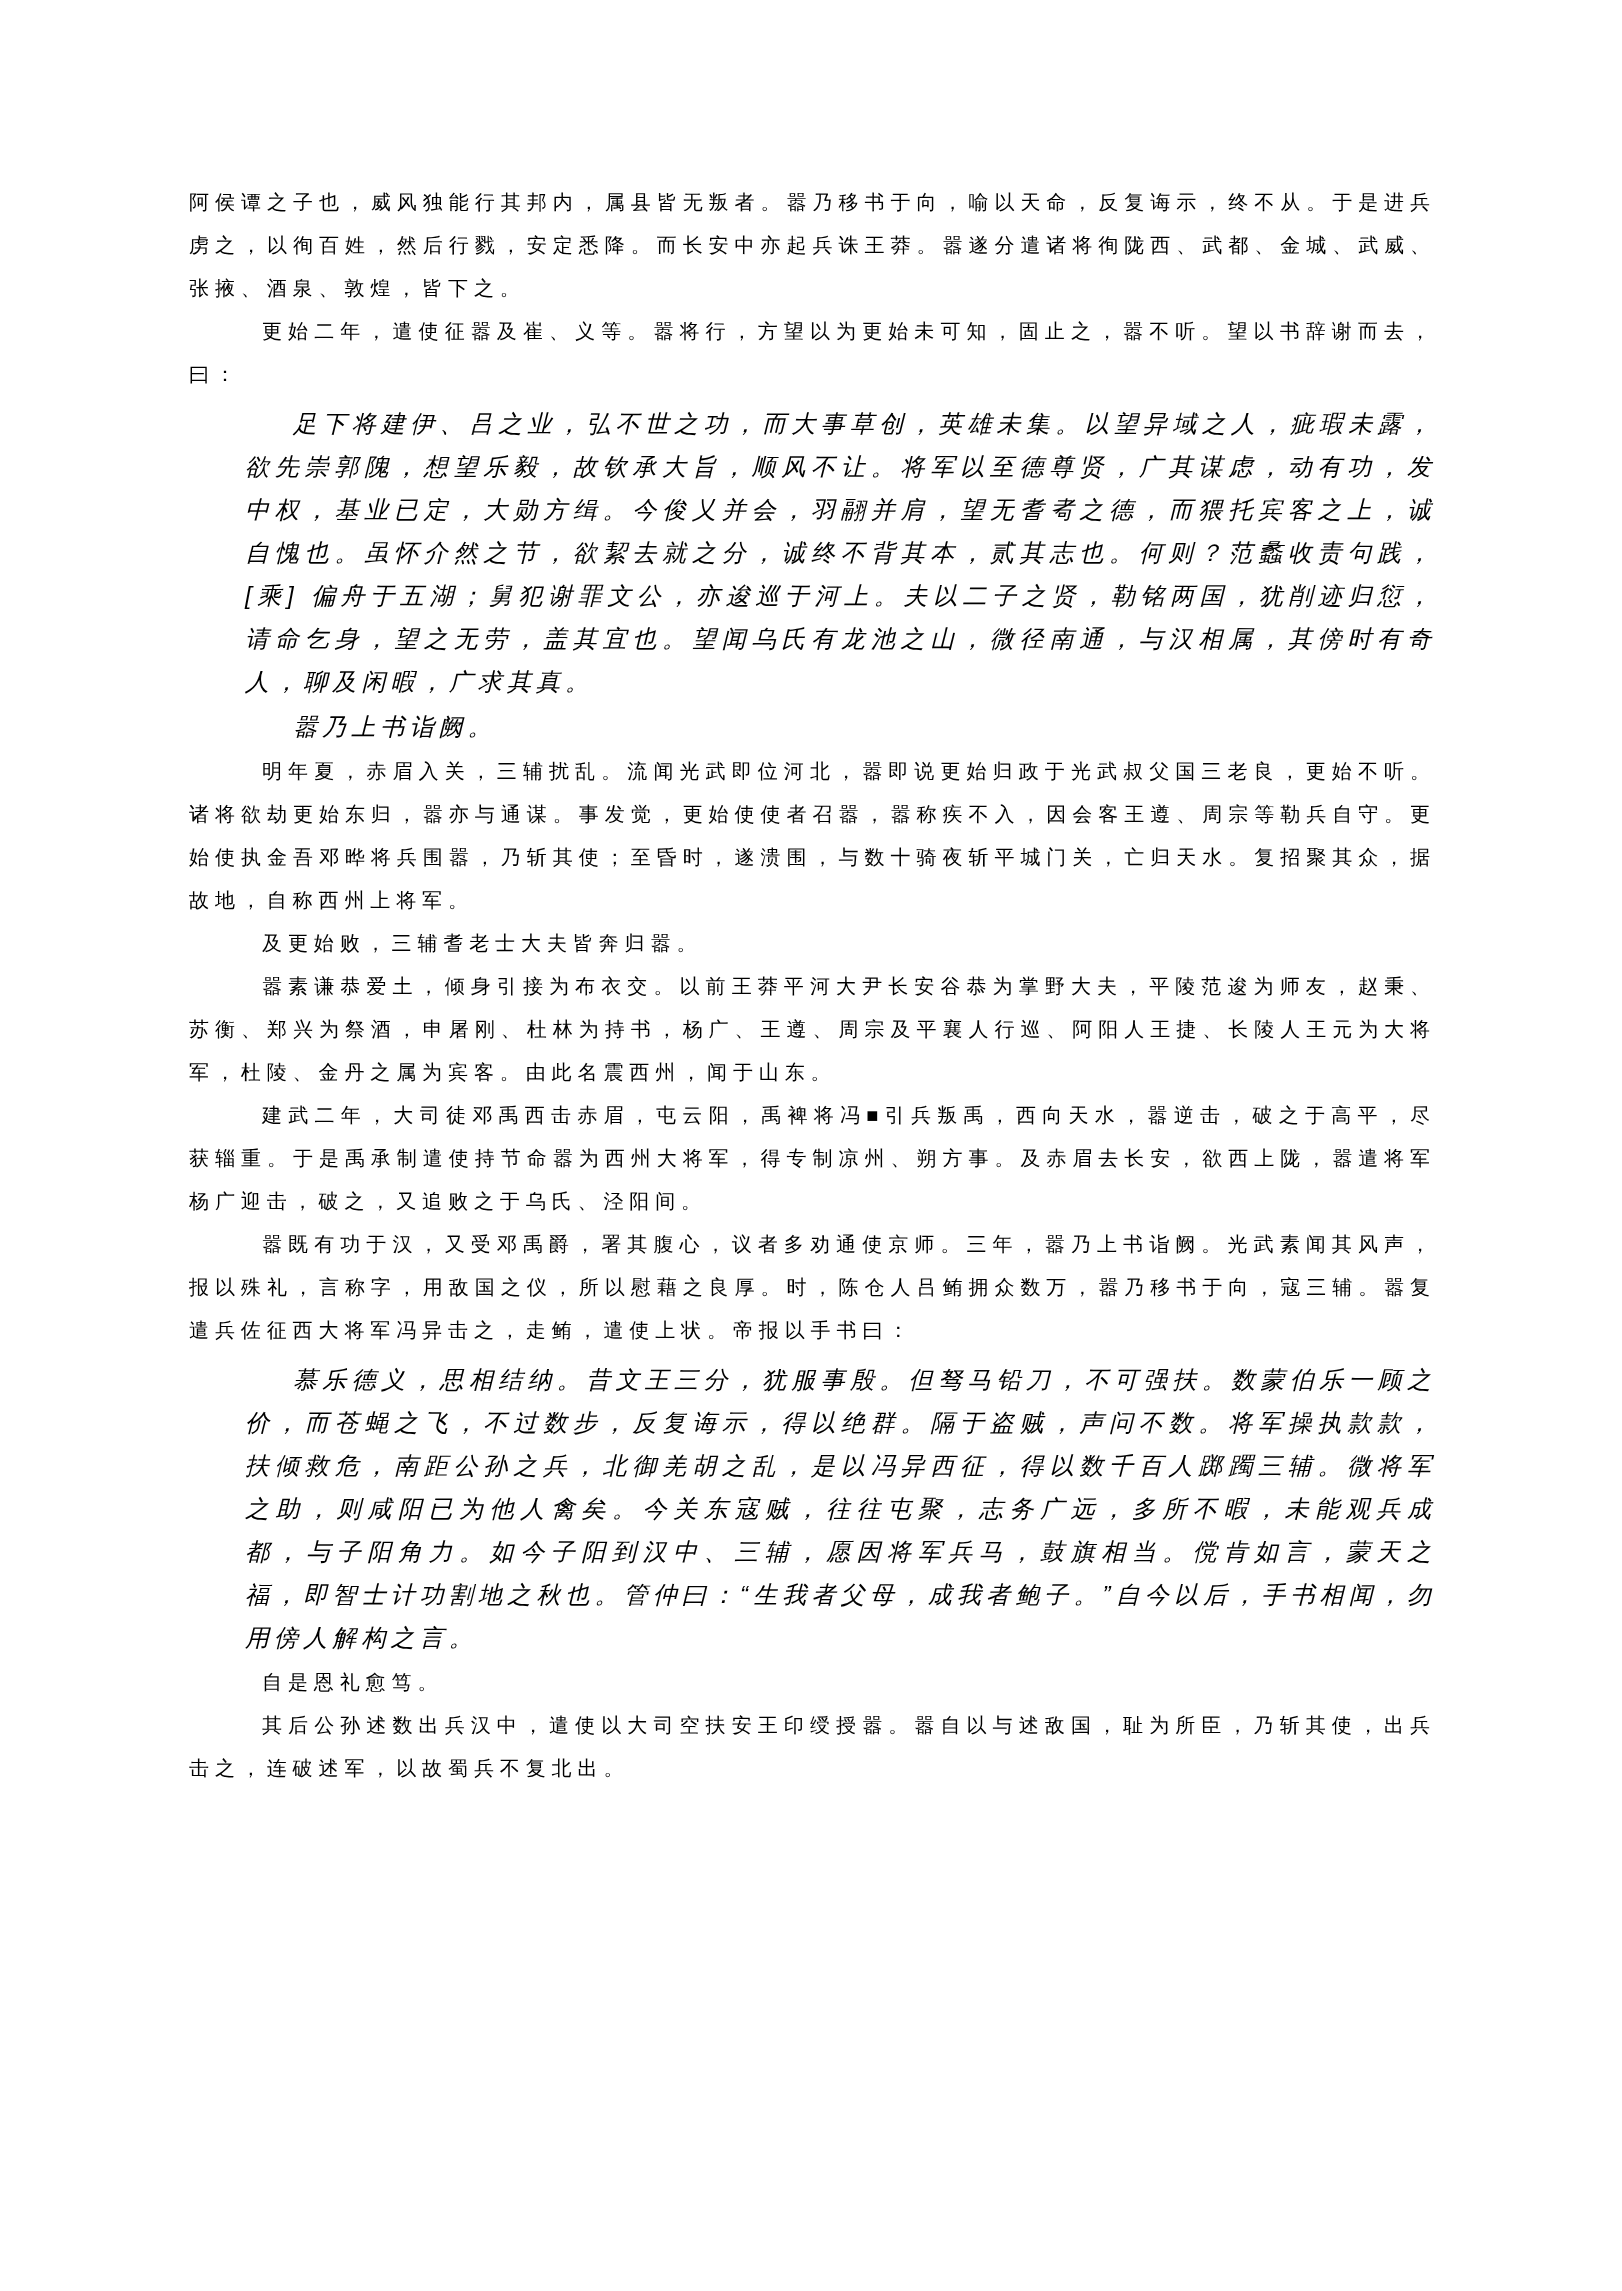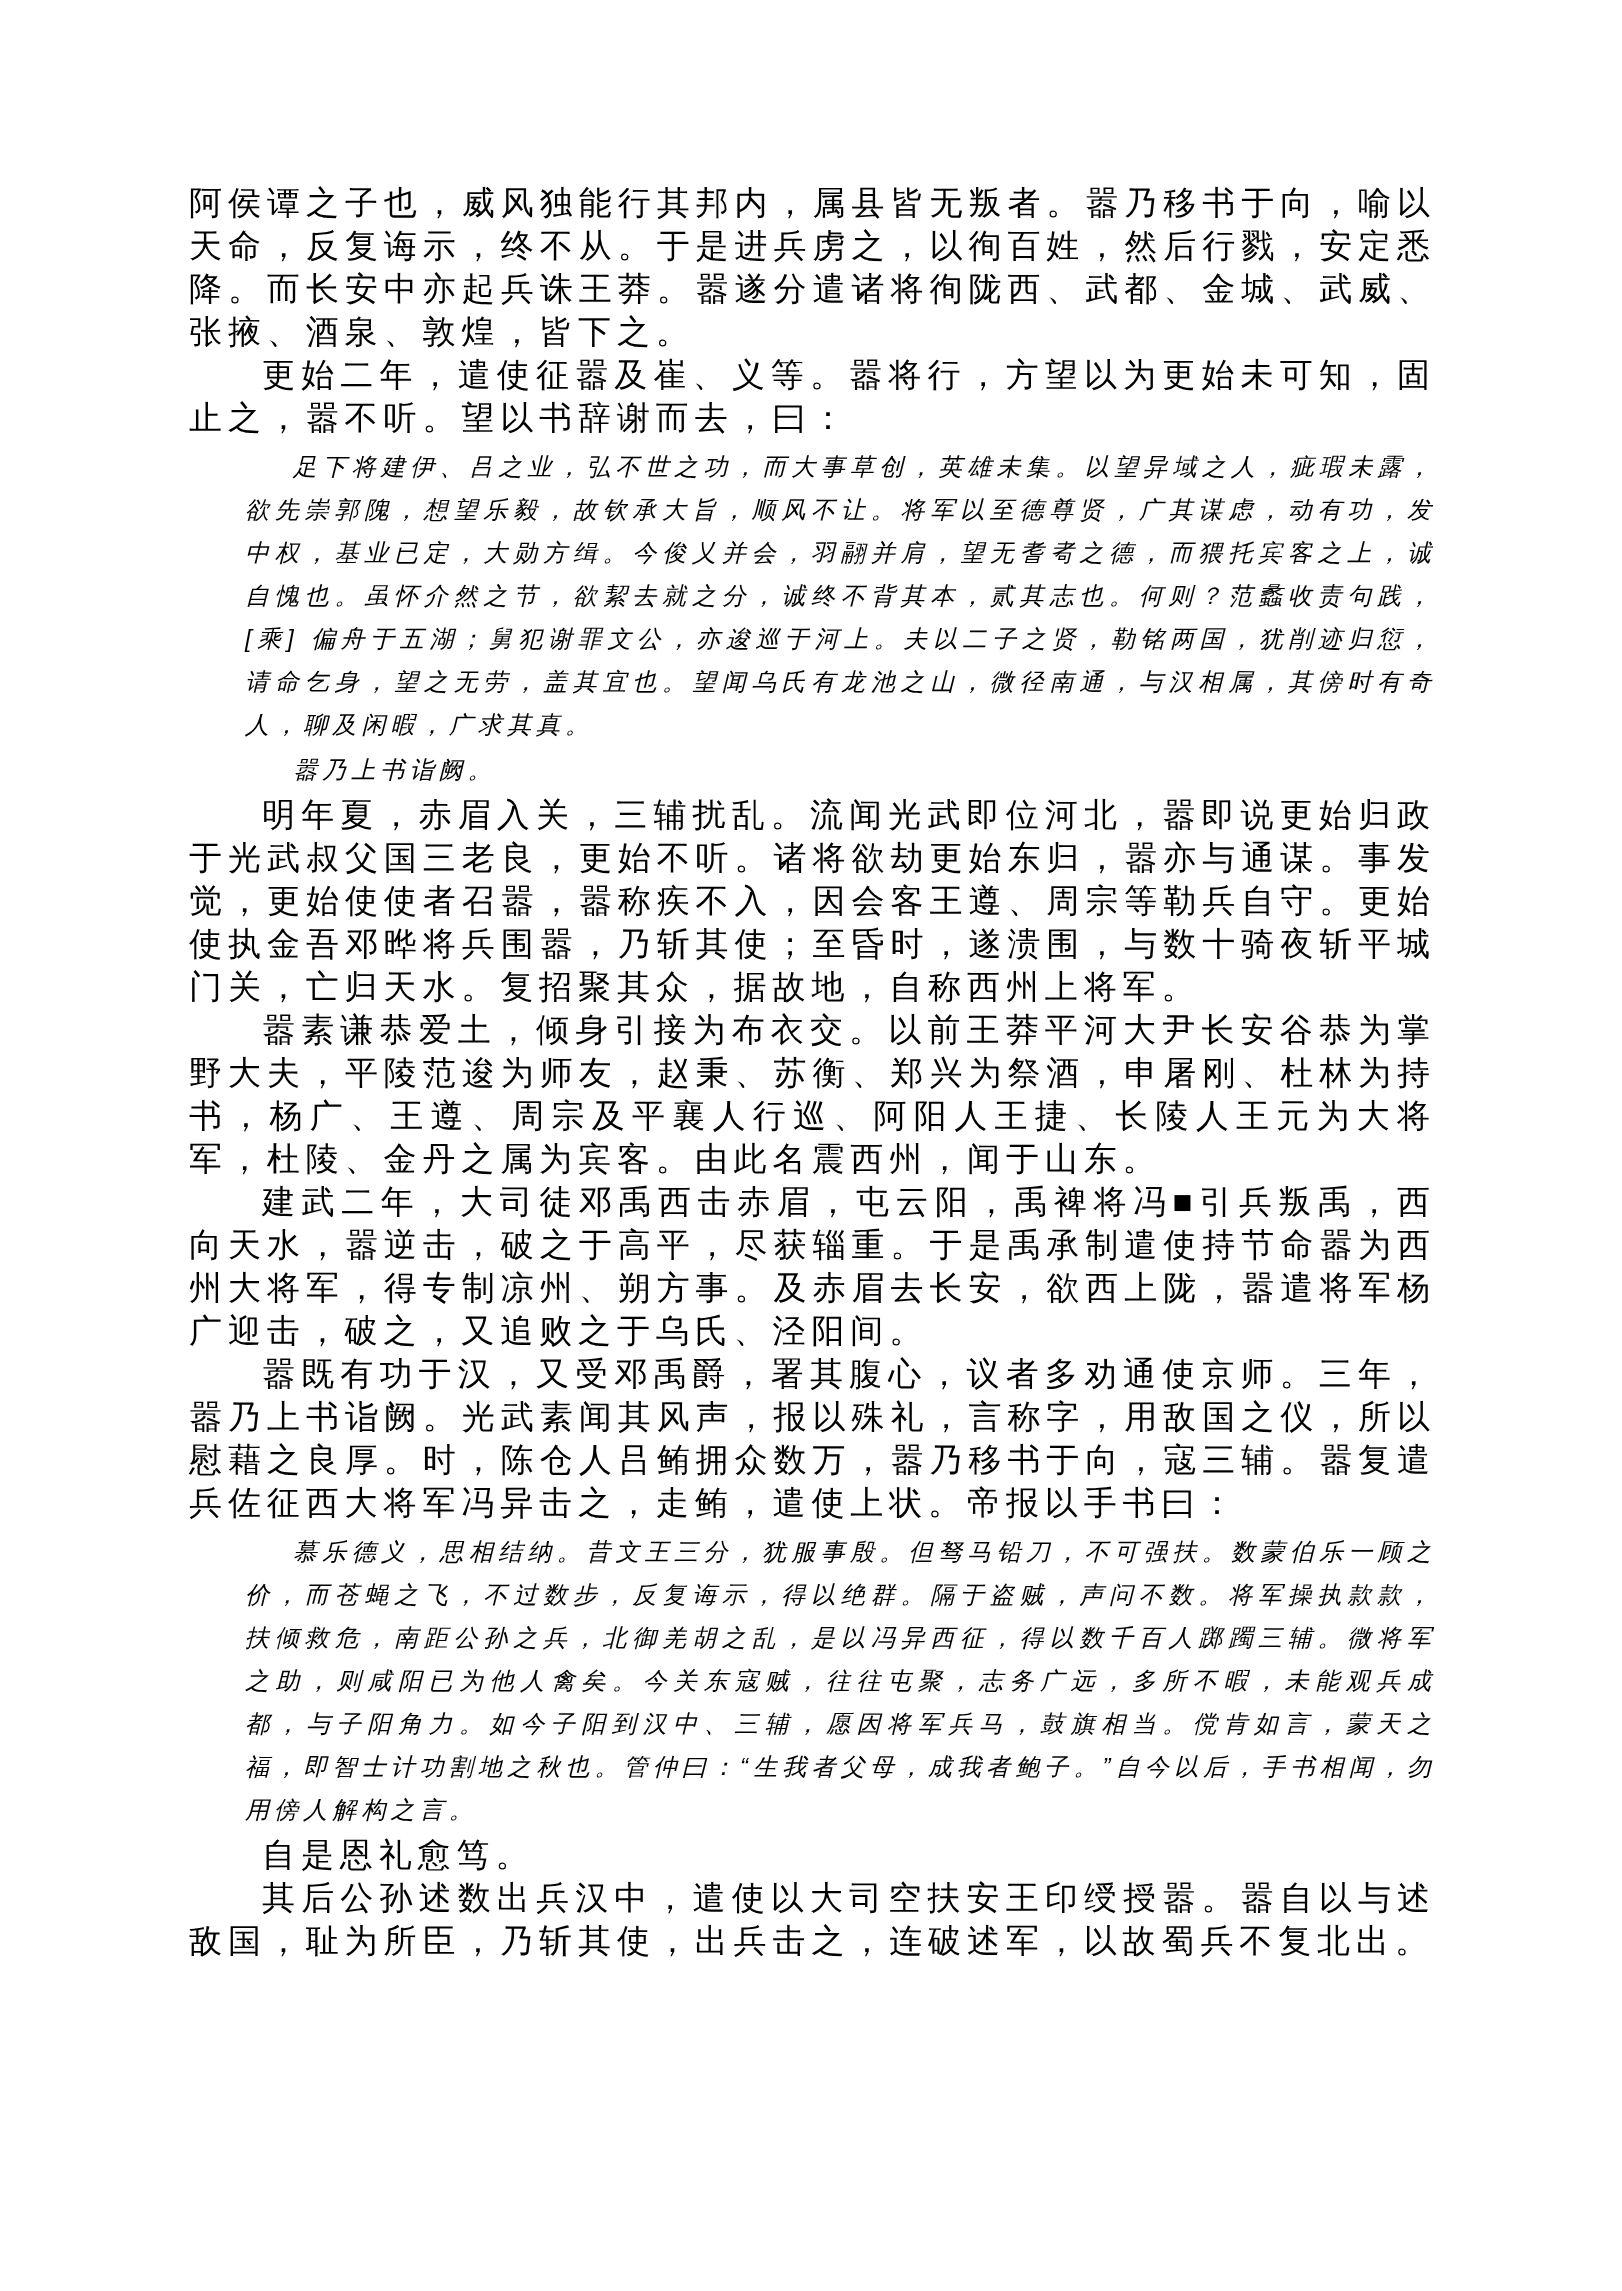--- a/index.html
+++ b/index.html
@@ -22,21 +22,21 @@
   }
   .doc-body {
     position: absolute;
     left: 189px;
     top: 181px;
     width: 1247px;
   }
   .blk {
     margin: 0;
     padding: 0;
-    font-size: 33px;
+    font-size: 20px;
     line-height: 43px;
     letter-spacing: 5.9px;
     text-align: justify;
     text-align-last: left;
     word-break: break-all;
     color: #000000;
   }
   .blk.body {
     text-indent: 73px;
   }
@@ -61,20 +61,21 @@
 </head>
 <body style="background: rgb(255, 255, 255); color: rgb(0, 0, 0);">
 
 <div class="page">
   <div class="doc-body">
       <p class="blk body-continuation">阿侯谭之子也，威风独能行其邦内，属县皆无叛者。嚣乃移书于向，喻以天命，反复诲示，终不从。于是进兵虏之，以徇百姓，然后行戮，安定悉降。而长安中亦起兵诛王莽。嚣遂分遣诸将徇陇西、武都、金城、武威、张掖、酒泉、敦煌，皆下之。</p>
       <p class="blk body">更始二年，遣使征嚣及崔、义等。嚣将行，方望以为更始未可知，固止之，嚣不听。望以书辞谢而去，曰：</p>
       <p class="blk quote">足下将建伊、吕之业，弘不世之功，而大事草创，英雄未集。以望异域之人，疵瑕未露，欲先崇郭隗，想望乐毅，故钦承大旨，顺风不让。将军以至德尊贤，广其谋虑，动有功，发中权，基业已定，大勋方缉。今俊乂并会，羽翮并肩，望无耆耇之德，而猥托宾客之上，诚自愧也。虽怀介然之节，欲絜去就之分，诚终不背其本，贰其志也。何则？范蠡收责句践，[乘] 偏舟于五湖；舅犯谢罪文公，亦逡巡于河上。夫以二子之贤，勒铭两国，犹削迹归愆，请命乞身，望之无劳，盖其宜也。望闻乌氏有龙池之山，微径南通，与汉相属，其傍时有奇人，聊及闲暇，广求其真。</p>
       <p class="blk quote">嚣乃上书诣阙。</p>
       <p class="blk body">明年夏，赤眉入关，三辅扰乱。流闻光武即位河北，嚣即说更始归政于光武叔父国三老良，更始不听。诸将欲劫更始东归，嚣亦与通谋。事发觉，更始使使者召嚣，嚣称疾不入，因会客王遵、周宗等勒兵自守。更始使执金吾邓晔将兵围嚣，乃斩其使；至昏时，遂溃围，与数十骑夜斩平城门关，亡归天水。复招聚其众，据故地，自称西州上将军。</p>
+      <p class="blk body">及更始败，三辅耆老士大夫皆奔归嚣。</p>
       <p class="blk body">嚣素谦恭爱土，倾身引接为布衣交。以前王莽平河大尹长安谷恭为掌野大夫，平陵范逡为师友，赵秉、苏衡、郑兴为祭酒，申屠刚、杜林为持书，杨广、王遵、周宗及平襄人行巡、阿阳人王捷、长陵人王元为大将军，杜陵、金丹之属为宾客。由此名震西州，闻于山东。</p>
       <p class="blk body">建武二年，大司徒邓禹西击赤眉，屯云阳，禹裨将冯■引兵叛禹，西向天水，嚣逆击，破之于高平，尽获辎重。于是禹承制遣使持节命嚣为西州大将军，得专制凉州、朔方事。及赤眉去长安，欲西上陇，嚣遣将军杨广迎击，破之，又追败之于乌氏、泾阳间。</p>
       <p class="blk body">嚣既有功于汉，又受邓禹爵，署其腹心，议者多劝通使京师。三年，嚣乃上书诣阙。光武素闻其风声，报以殊礼，言称字，用敌国之仪，所以慰藉之良厚。时，陈仓人吕鲔拥众数万，嚣乃移书于向，寇三辅。嚣复遣兵佐征西大将军冯异击之，走鲔，遣使上状。帝报以手书曰：</p>
       <p class="blk quote">慕乐德义，思相结纳。昔文王三分，犹服事殷。但驽马铅刀，不可强扶。数蒙伯乐一顾之价，而苍蝇之飞，不过数步，反复诲示，得以绝群。隔于盗贼，声问不数。将军操执款款，扶倾救危，南距公孙之兵，北御羌胡之乱，是以冯异西征，得以数千百人踯躅三辅。微将军之助，则咸阳已为他人禽矣。今关东寇贼，往往屯聚，志务广远，多所不暇，未能观兵成都，与子阳角力。如今子阳到汉中、三辅，愿因将军兵马，鼓旗相当。傥肯如言，蒙天之福，即智士计功割地之秋也。管仲曰：“生我者父母，成我者鲍子。”自今以后，手书相闻，勿用傍人解构之言。</p>
       <p class="blk body">自是恩礼愈笃。</p>
       <p class="blk body">其后公孙述数出兵汉中，遣使以大司空扶安王印绶授嚣。嚣自以与述敌国，耻为所臣，乃斩其使，出兵击之，连破述军，以故蜀兵不复北出。</p>
     </div>
 </div>
 
 

